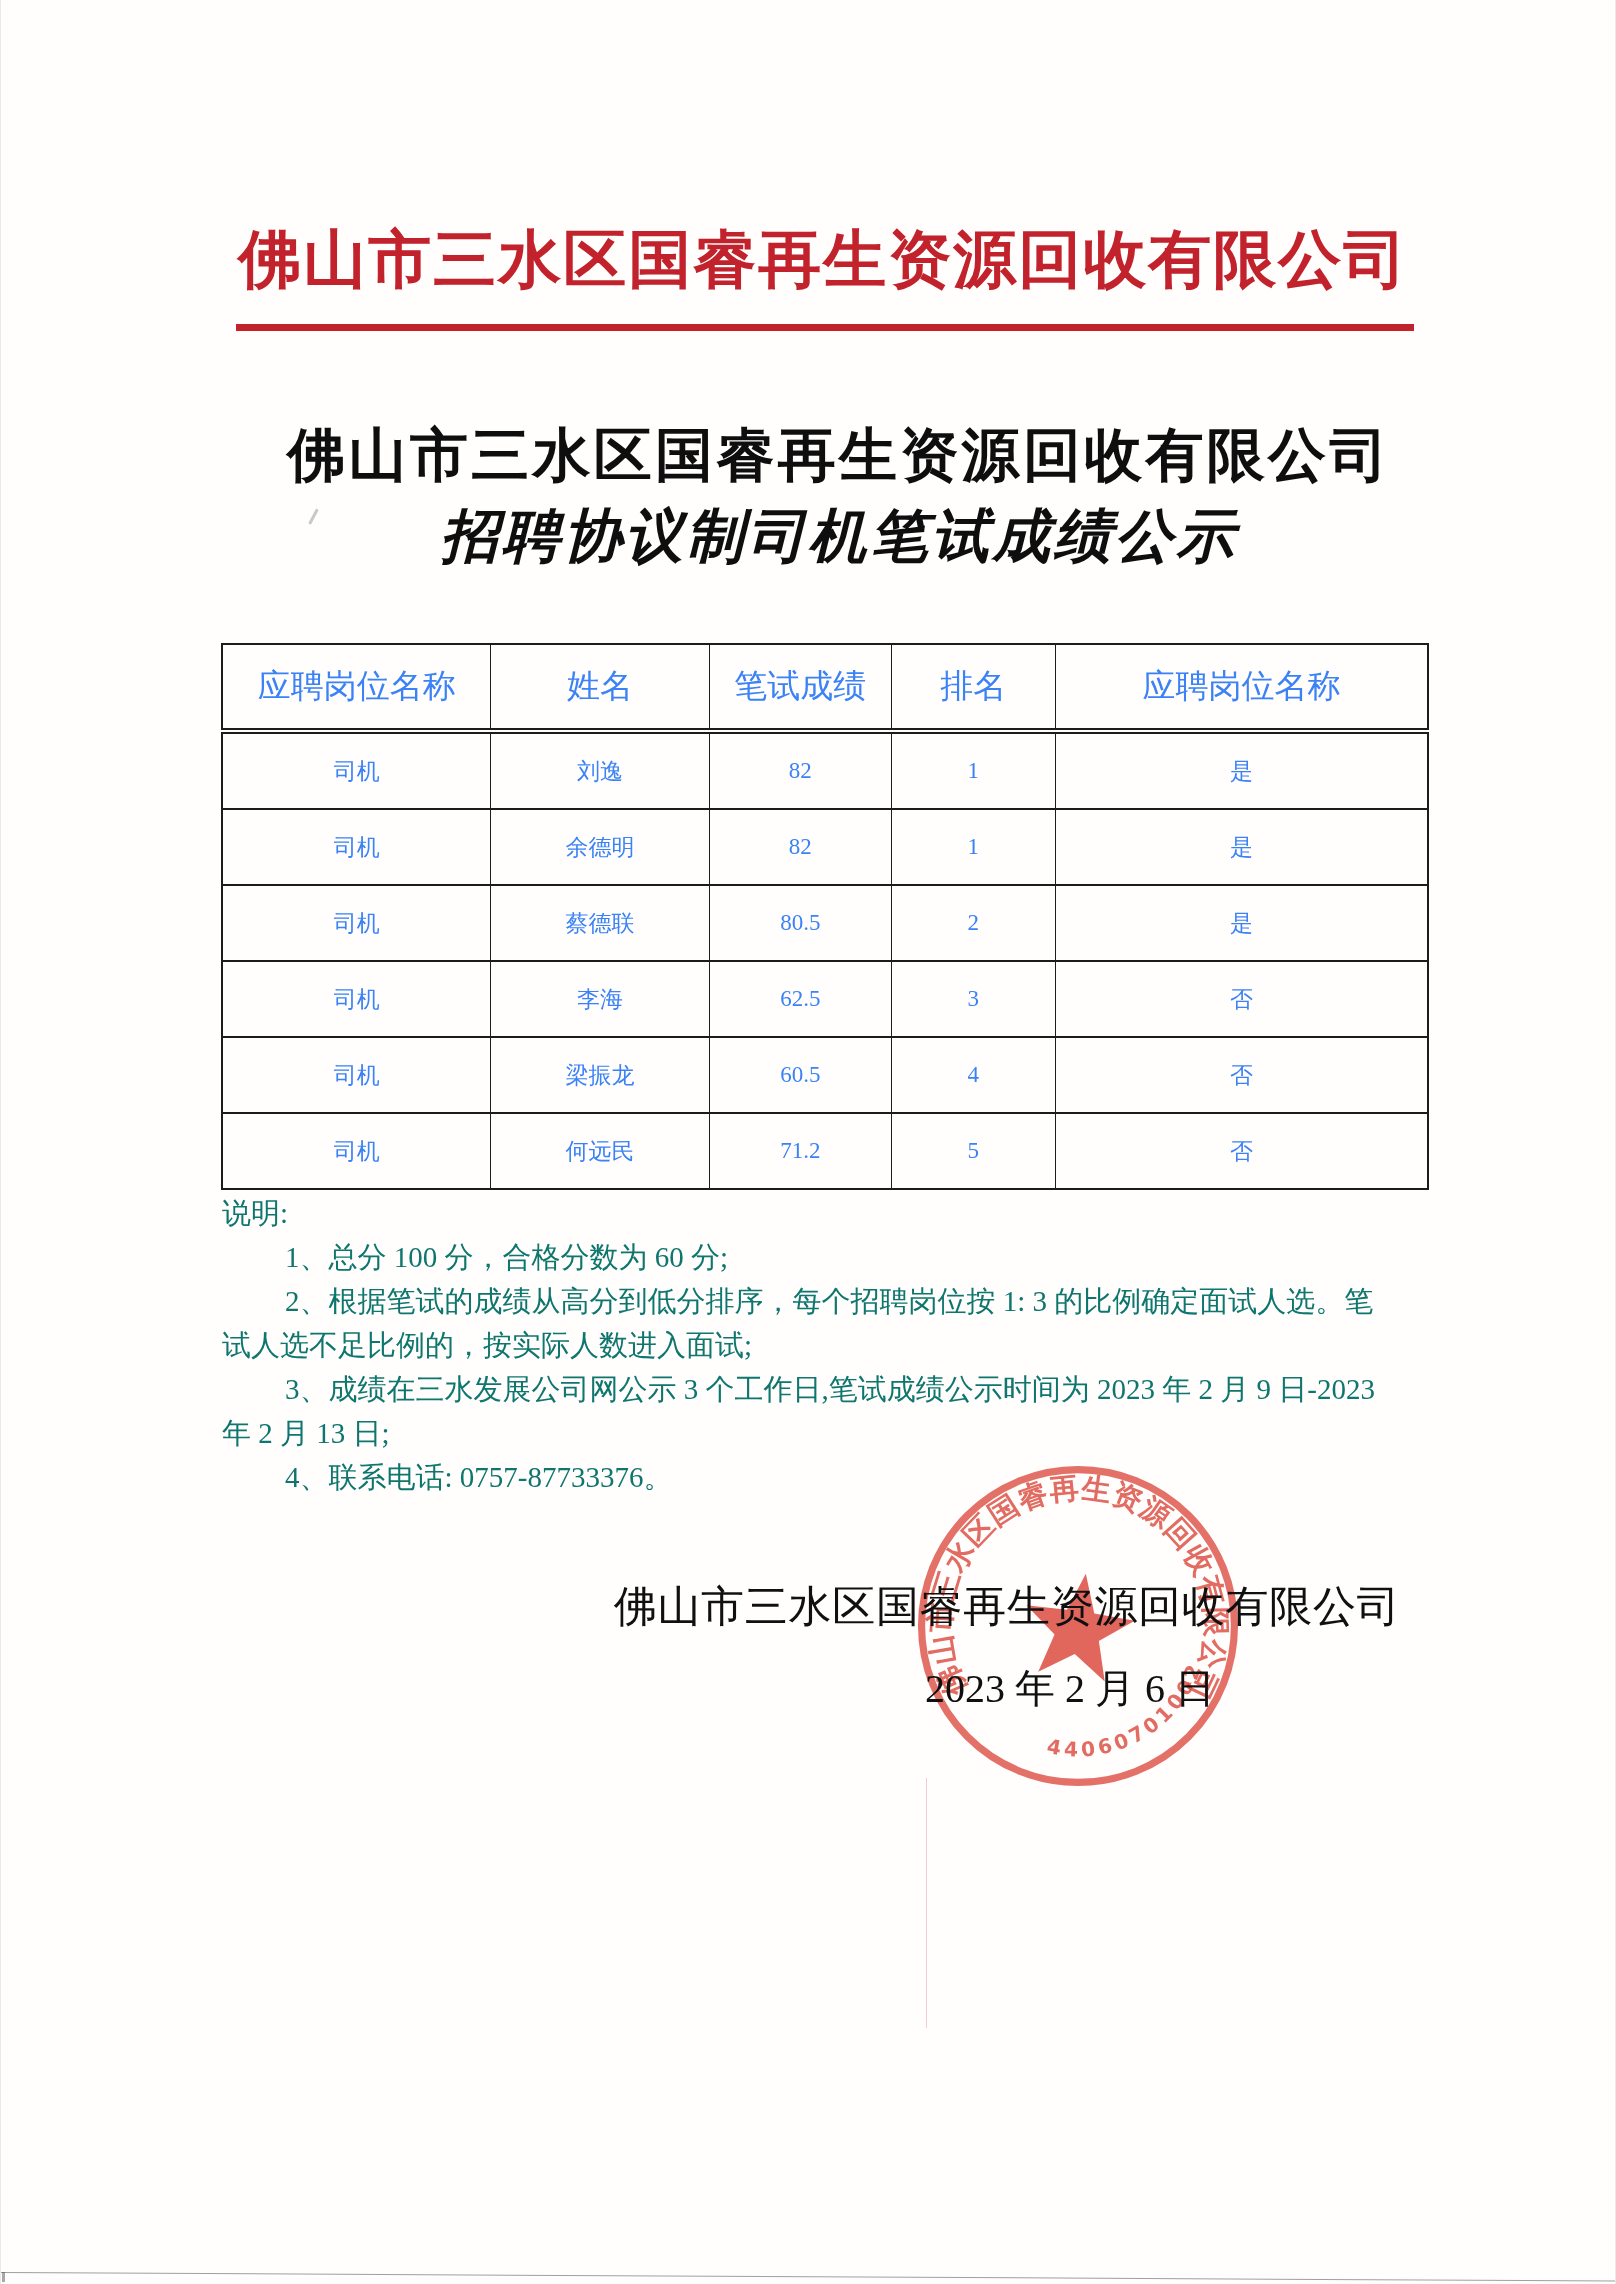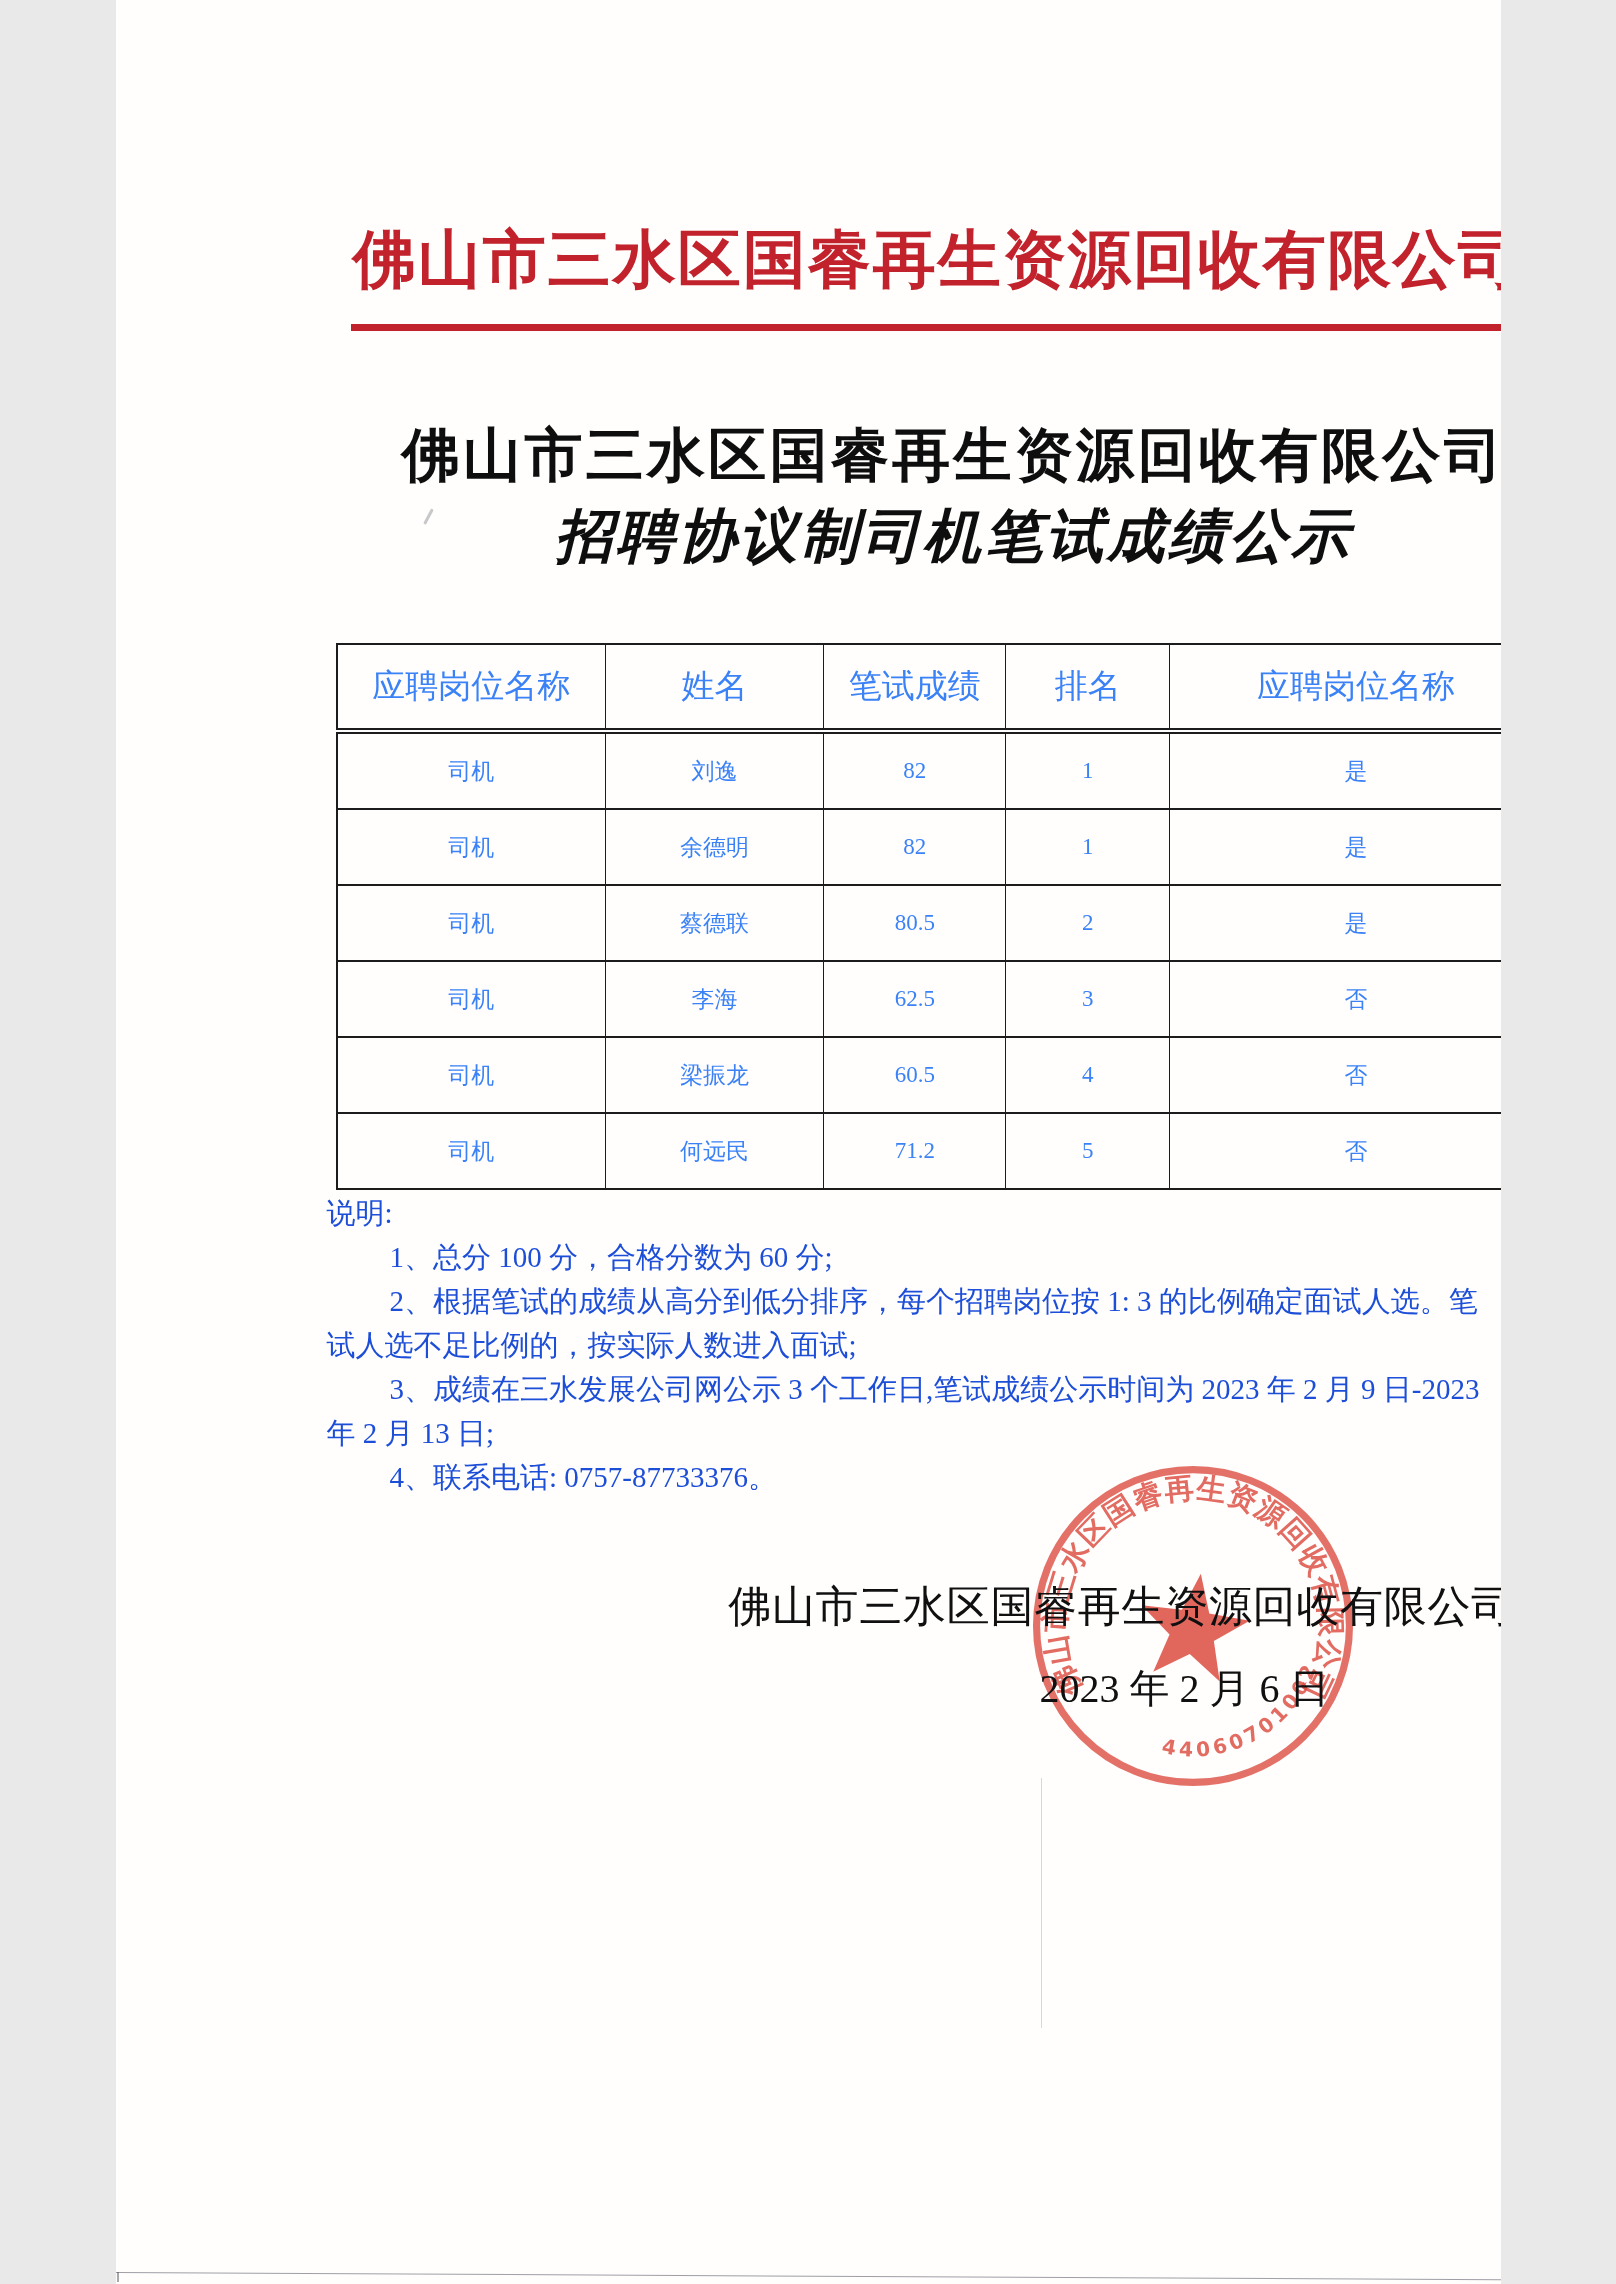--- a/index.html
+++ b/index.html
@@ -1,18 +1,18 @@
 <!DOCTYPE html>
 <html style="font-size:10.4px"><head>
 <meta charset="utf-8">
 <style>
   html,body{margin:0;padding:0;background:#e9e9e9;}
   .page{
     position:relative;
-    width:1385px;height:2284px;
+    width:1614px;height:2284px;
     margin:0 auto;
     background:#fffefd;
     overflow:hidden;
     font-family:"Liberation Serif","DejaVu Serif",serif;
     color:#161616;
   }
   .abs{position:absolute;line-height:1;white-space:nowrap;}
 
   
   .letterhead{
@@ -48,21 +48,21 @@
     text-align:center;vertical-align:middle;
     font-weight:400;color:#3b82f6;
     padding:0;
   }
   table.score th:first-child,table.score td:first-child{border-left:none;}
   table.score th{height:83px;font-size:33px;border-bottom:6.5px double #1c1c1c;}
   table.score td{height:74px;font-size:23px;border-top:2.6px solid #1c1c1c;border-radius:22px;}
   table.score tbody tr:first-child td{border-top:none;}
 
   
-  .notes{left:211px;top:1191px;width:1212px;font-size:29px;color:#1d4ed8;}
+  .notes{left:221px;top:1191px;width:1212px;font-size:29px;color:#0f766e;}
   .note-line{height:44px;line-height:44px;white-space:nowrap;}
   .note-line.indent{padding-left:63px;}
 
   
   .sig-company{
     left:611px;top:1585px;width:790px;text-align:center;
     font-size:43px;letter-spacing:0.7px;color:#101010;z-index:3;
   }
   .sig-date{
     left:906px;top:1669px;width:326px;text-align:center;

